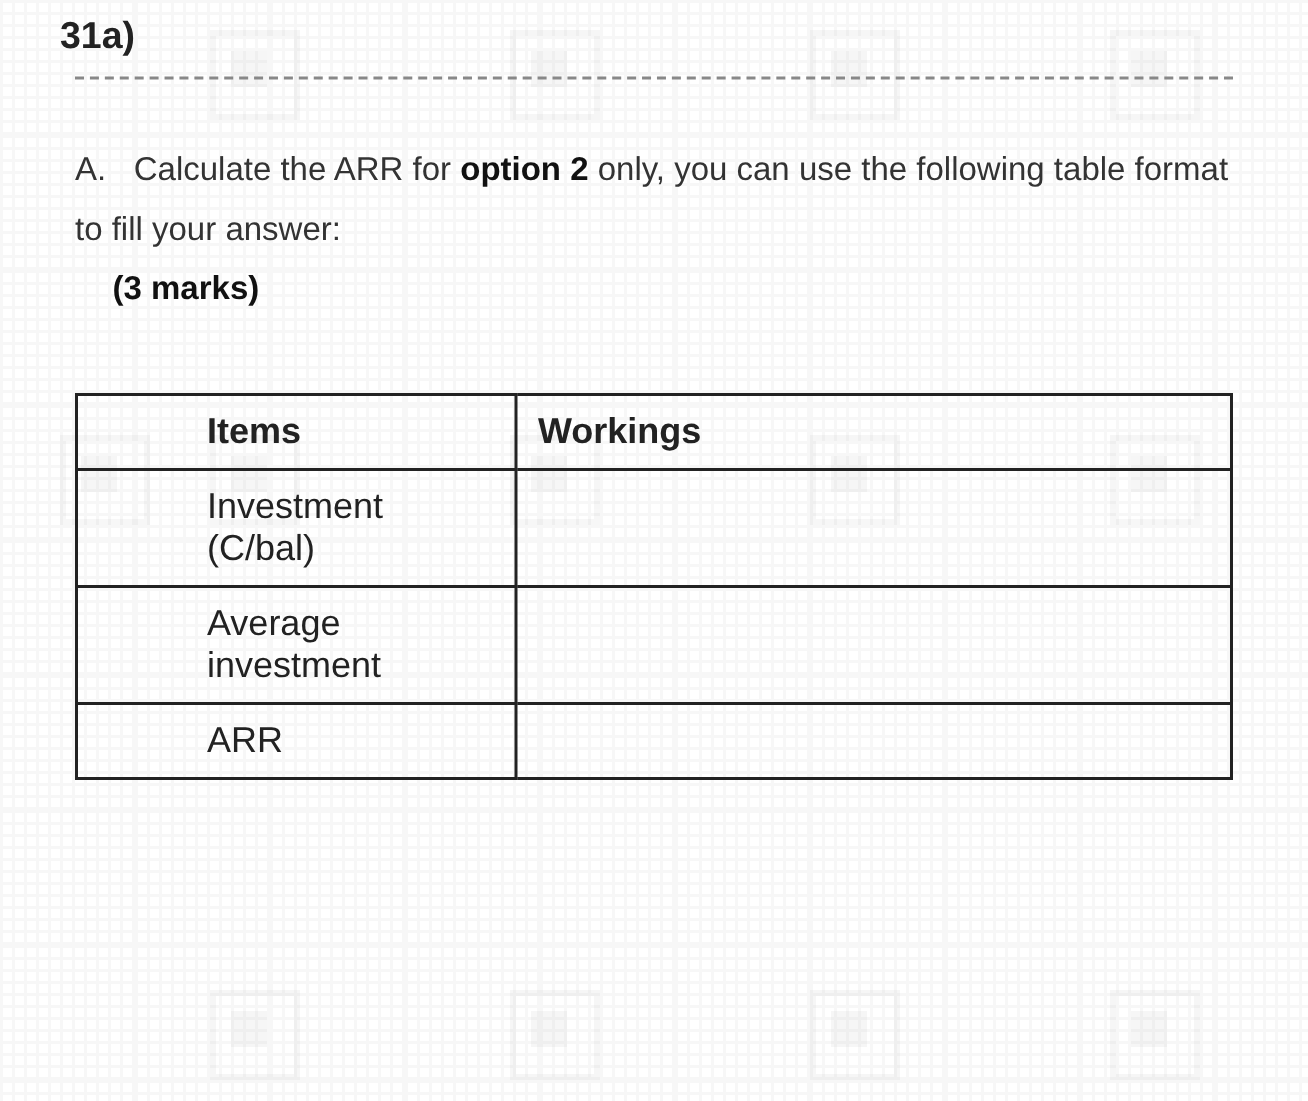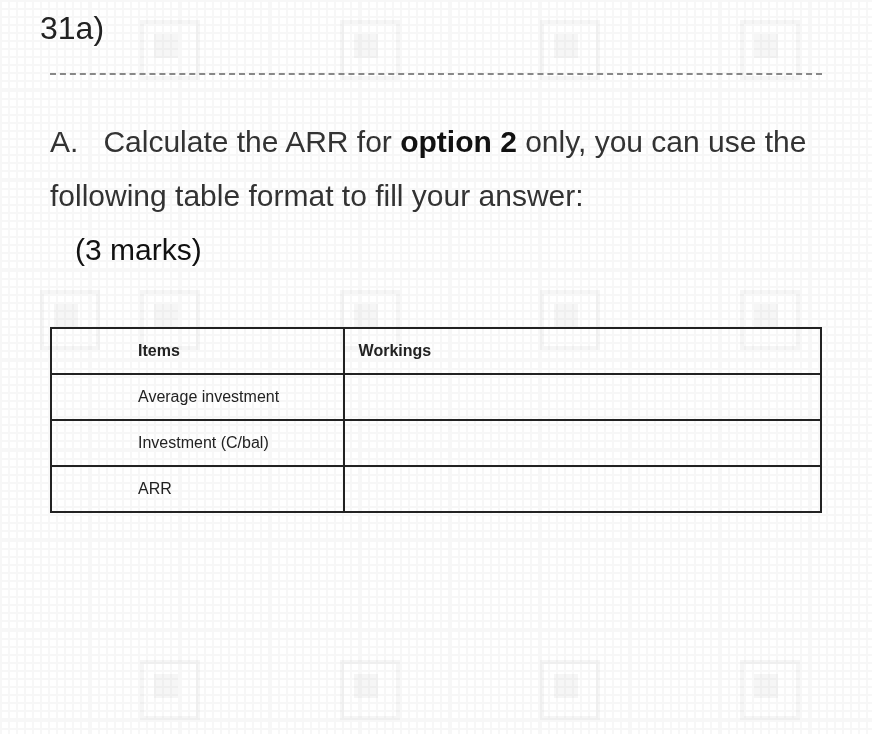--- a/index.html
+++ b/index.html
@@ -43,60 +43,60 @@
       width: 24px;
       height: 24px;
       background: #999;
     }
     .content {
       position: relative;
       z-index: 1;
       padding: 10px 40px 0 40px;
     }
     .question-number {
-      font-size: 32px;
+      font-size: 25px;
       color: #222;
-      font-weight: 400;
-      margin-bottom: 26px;
+      font-weight: 700;
+      margin-bottom: 12px;
       padding-left: 0;
     }
     .divider {
       border: none;
       border-top: 2px dashed #888;
       margin: 0 10px 40px 10px;
     }
     .question-text {
-      font-size: 30px;
+      font-size: 22px;
       color: #333;
       line-height: 1.8;
       margin-bottom: 50px;
       padding-left: 10px;
     }
     .bold {
       font-weight: 700;
       color: #111;
     }
     .marks {
-      font-weight: 400;
+      font-weight: 700;
       color: #111;
       margin-left: 25px;
     }
     .table-wrapper {
       padding: 0 10px;
     }
     table {
       width: 100%;
       border-collapse: collapse;
       border: 2px solid #222;
     }
     th, td {
       border: 2px solid #222;
       padding: 10px 14px;
       text-align: left;
-      font-size: 16px;
+      font-size: 24px;
       color: #222;
       height: 46px;
     }
     th {
       font-weight: 700;
     }
     th:first-child, td:first-child {
       width: 38%;
       padding-left: 86px;
     }
@@ -143,25 +143,25 @@
   <div class="table-wrapper">
     <table>
       <thead>
         <tr>
           <th>Items</th>
           <th>Workings</th>
         </tr>
       </thead>
       <tbody>
         <tr>
-          <td>Average investment</td>
+          <td>Investment (C/bal)</td>
           <td></td>
         </tr>
         <tr>
-          <td>Investment (C/bal)</td>
+          <td>Average investment</td>
           <td></td>
         </tr>
         <tr class="row-bold">
           <td>ARR</td>
           <td></td>
         </tr>
       </tbody>
     </table>
   </div>
 </div>

